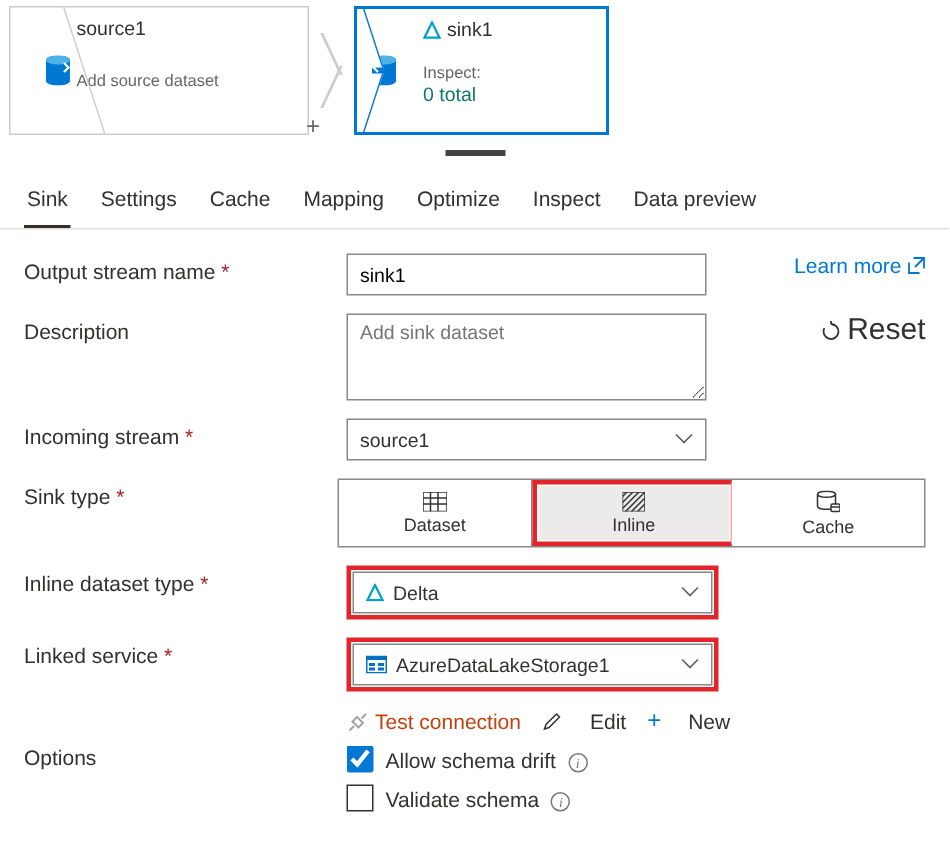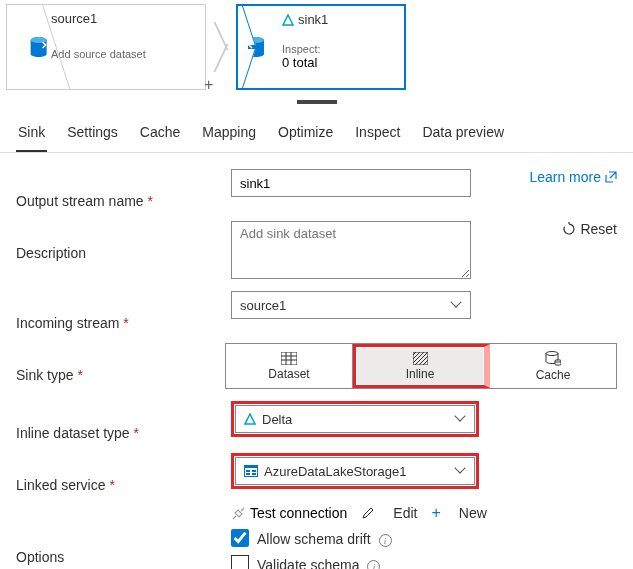--- a/index.html
+++ b/index.html
@@ -29,43 +29,43 @@
   .handle{height:4px;width:40px;background:#444;margin:6px auto 0;}
 
   
   .tabs { display: flex; gap: 18px; border-bottom: 1px solid #e1dfdd; padding: 0 16px; margin-top: 12px; }
   .tab { padding: 8px 2px 10px; font-size: 14px; cursor: pointer; color: #323130; }
   .tab.active { border-bottom: 2px solid #323130; font-weight: 400; }
 
   
   .form { padding: 16px 16px 4px 16px; }
   .row { display: flex; align-items: flex-start; margin-bottom: 12px; }
-  .lbl { width: 215px; font-size: 14px; padding-top: 4px; margin-top: 20px; }
+  .lbl { width: 215px; font-size: 14px; padding-top: 4px; }
   .req::after { content: " *"; color: #a4262c; }
   .ctrl { flex: 1; display: flex; align-items: flex-start; gap: 12px; }
   input[type=text] { width: 240px; height: 28px; border: 1px solid #8a8886; padding: 2px 8px; font-family: inherit; font-size: 13px; }
   textarea { width: 240px; height: 58px; border: 1px solid #8a8886; padding: 4px 8px; font-family: inherit; font-size: 13px; resize: both; }
   .learn { color: #0078d4; font-size: 14px; display: inline-flex; align-items: center; gap: 4px; cursor: pointer; }
-  .reset { color: #323130; font-size: 14px; display: inline-flex; align-items: center; gap: 4px; cursor: pointer; }
+  .reset { color: #323130; font-size: 20px; display: inline-flex; align-items: center; gap: 4px; cursor: pointer; }
 
   
   .select { width: 240px; height: 28px; border: 1px solid #8a8886; display: flex; align-items: center; padding: 0 8px; position: relative; cursor: pointer; background: #fff; }
   .select .chevd { margin-left: auto; width: 10px; height: 10px; }
   .select .chevd::before { content: ""; display: block; width: 7px; height: 7px; border-right: 1px solid #555; border-bottom: 1px solid #555; transform: rotate(45deg); margin-top: -2px; }
 
   
   .seg-wrap{width:392px;border:1px solid #8a8886;display:flex;height:46px;}
   .seg{flex:1;display:flex;flex-direction:column;align-items:center;justify-content:center;gap:2px;font-size:12px;cursor:pointer;border-right:1px solid #8a8886;}
   .seg:last-child{border-right:none;}
   .seg.sel{background:#edebe9;}
   .redbox{border:3px solid #e3252b;padding:1px;}
 
   
   .linkrow{display:flex;gap:14px;align-items:center;font-size:14px;margin-bottom:8px;}
-  .linkrow .dis{color:#000000;cursor:default;}
+  .linkrow .dis{color:#c2410c;cursor:default;}
   .linkrow a{color:#323130;cursor:pointer;display:inline-flex;align-items:center;gap:18px;}
   .cbx{display:flex;align-items:flex-end;gap:8px;font-size:14px;margin-bottom:8px;}
   .cbx input{width:18px;height:18px;accent-color:#0078d4;}
   .cbx .box{width:18px;height:18px;border:1px solid #323130;display:inline-block;}
   .info{width:13px;height:13px;border:1px solid #777;border-radius:50%;display:inline-flex;align-items:center;justify-content:center;font-size:9px;color:#777;font-style:italic;font-family:serif;}
 
   
   svg { display: block; }
 </style>
 </head>
@@ -102,21 +102,21 @@
     </div>
     <div class="body">
       <div class="title">
         <svg width="12" height="12" viewBox="0 0 12 12">
             <path d="M6 1 L11 11 L1 11 Z" fill="none" stroke="#00a1cc" stroke-width="1.5"></path>
           </svg>
         <span>sink1</span>
       </div>
       <div style="height:10px"></div>
       <div class="sub">Inspect:</div>
-      <div class="sub" style="color:#000000;font-size:13px">0 total</div>
+      <div class="sub" style="color:#0f766e;font-size:13px">0 total</div>
     </div>
   </div>
 </div>
 
 <div class="handle"></div>
 
 <div class="tabs">
   <div class="tab active">Sink</div>
   <div class="tab">Settings</div>
   <div class="tab">Cache</div>
@@ -173,21 +173,21 @@
         <div class="seg">
           <svg width="16" height="13" viewBox="0 0 16 13">
               <rect x="0" y="0" width="16" height="13" fill="none" stroke="#323130"></rect>
               <line x1="0" y1="4" x2="16" y2="4" stroke="#323130"></line>
               <line x1="0" y1="8" x2="16" y2="8" stroke="#323130"></line>
               <line x1="5" y1="0" x2="5" y2="13" stroke="#323130"></line>
               <line x1="10" y1="0" x2="10" y2="13" stroke="#323130"></line>
             </svg>
           <span>Dataset</span>
         </div>
-        <div class="redbox" style="flex:1;display:flex;border-right:6px solid #fca5a5;">
+        <div class="redbox" style="flex:1;display:flex;border-right:1px solid #fca5a5;">
         <div class="seg sel" style="flex:1;border:none">
           <svg width="15" height="13" viewBox="0 0 15 13">
                 <rect x="0" y="0" width="15" height="13" fill="none" stroke="#323130"></rect>
                 <line x1="3" y1="0" x2="0" y2="3" stroke="#323130"></line>
                 <line x1="7" y1="0" x2="0" y2="7" stroke="#323130"></line>
                 <line x1="11" y1="0" x2="0" y2="11" stroke="#323130"></line>
                 <line x1="15" y1="0" x2="2" y2="13" stroke="#323130"></line>
                 <line x1="15" y1="4" x2="6" y2="13" stroke="#323130"></line>
                 <line x1="15" y1="8" x2="10" y2="13" stroke="#323130"></line>
               </svg>

